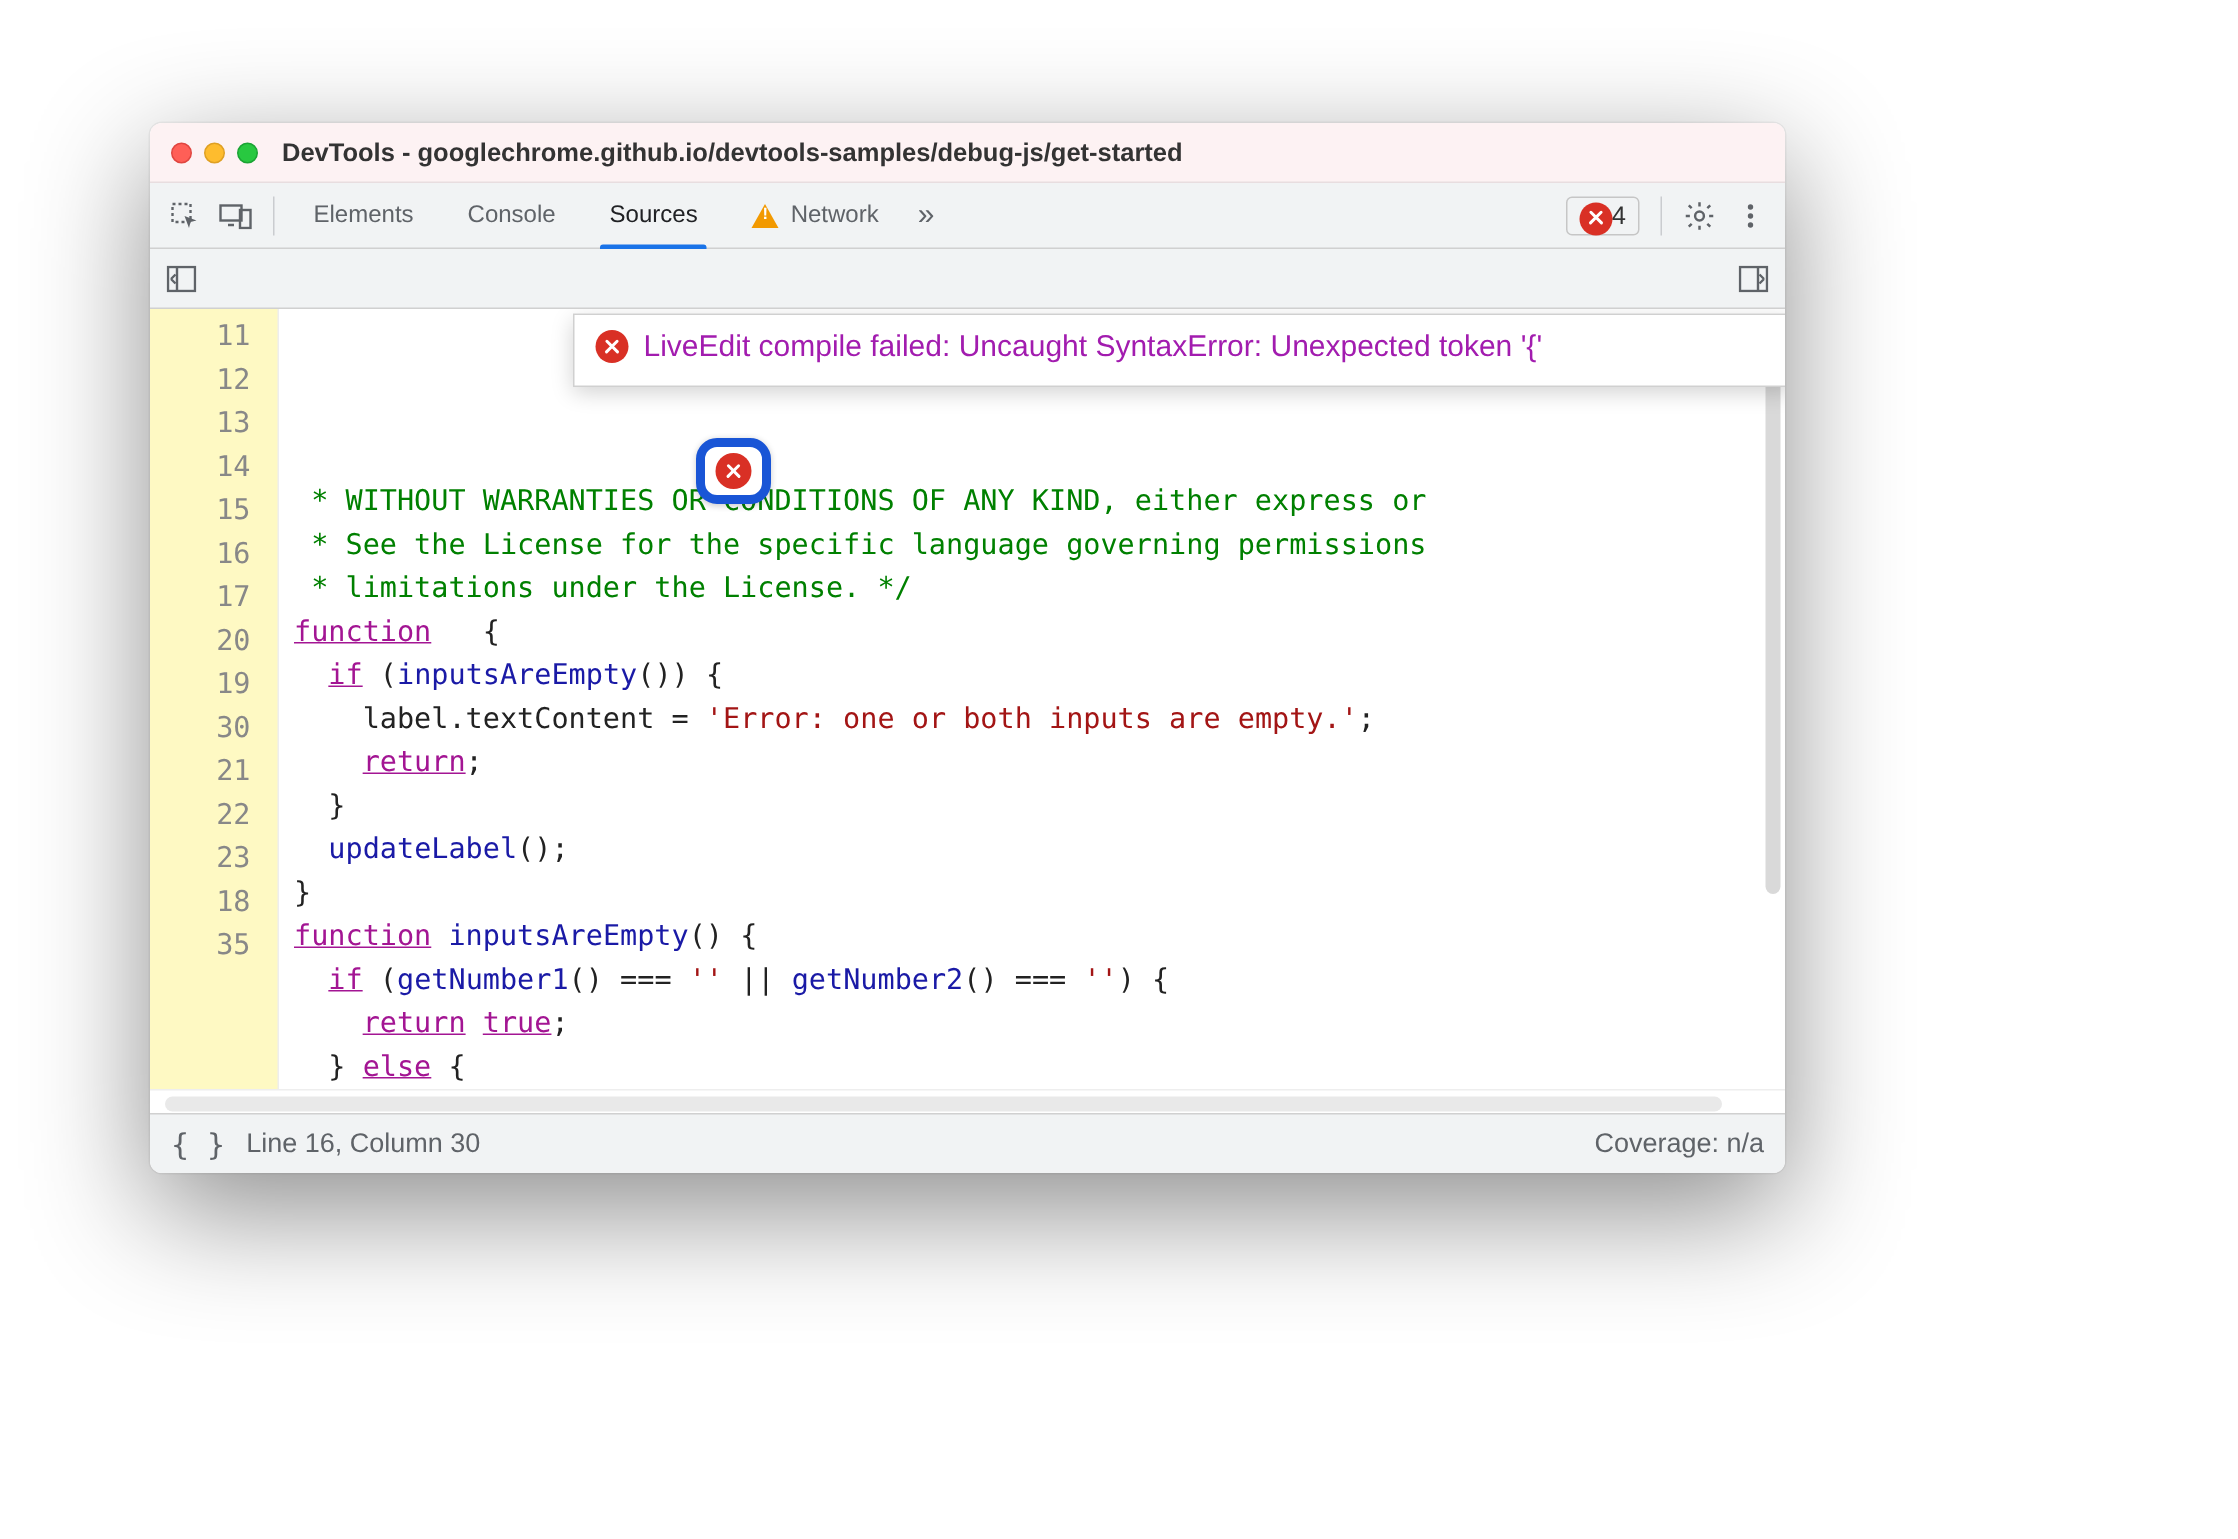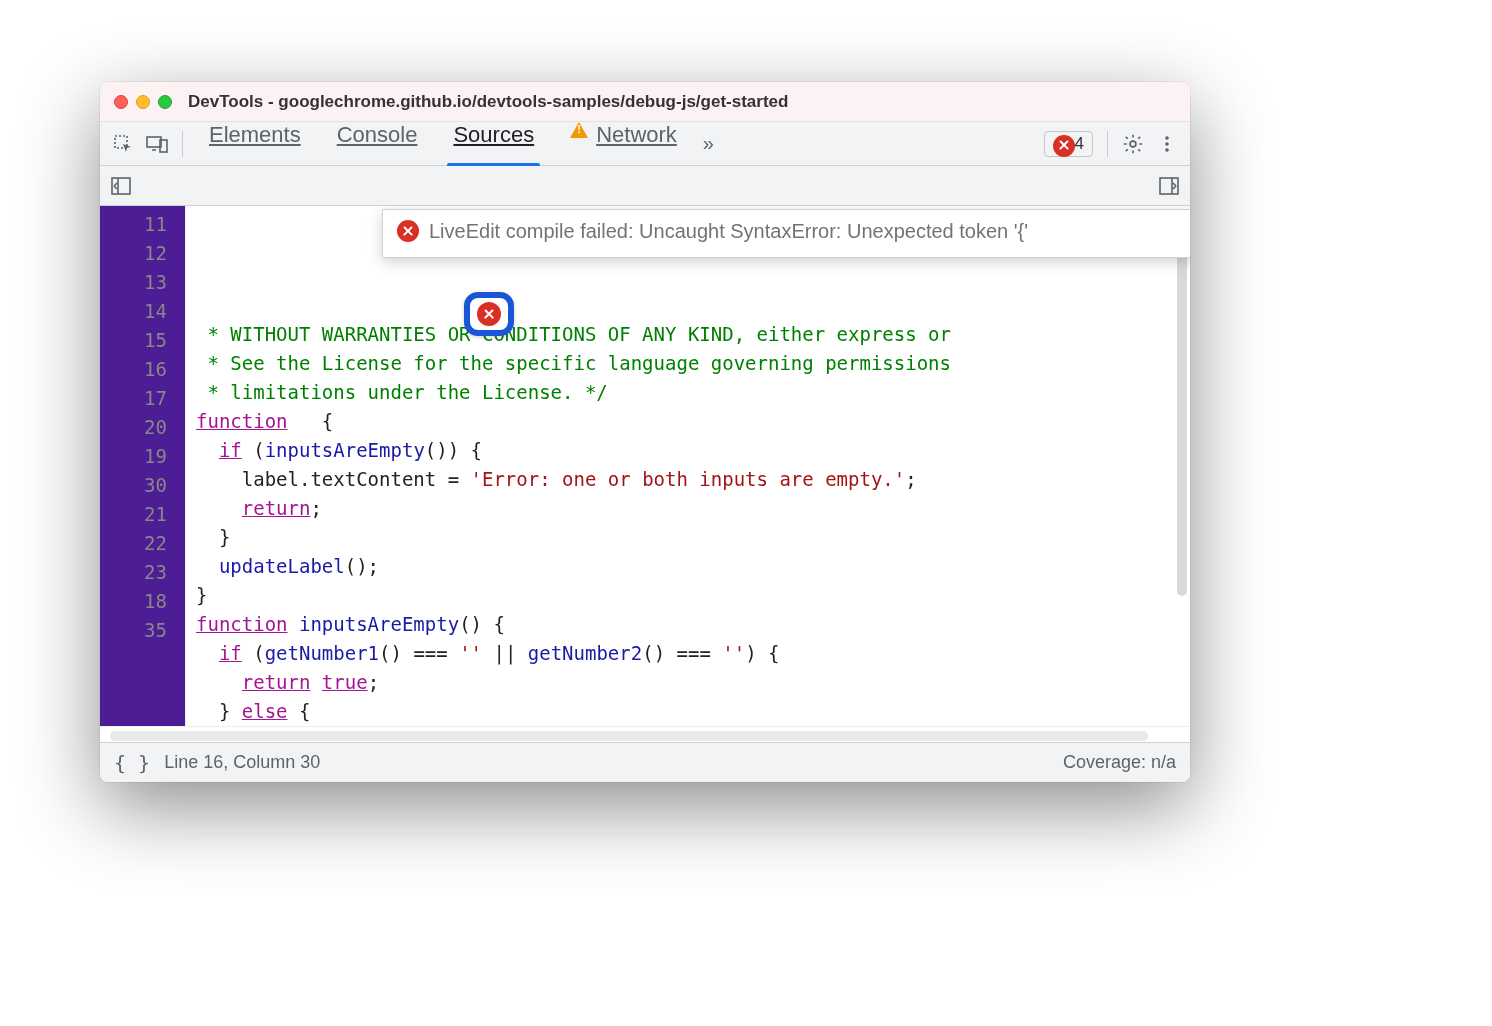--- a/index.html
+++ b/index.html
@@ -44,21 +44,21 @@
     display: flex;
     align-items: center;
     padding: 0 6px;
     gap: 0;
     flex-shrink: 0;
   }
   .tb-btn { width: 34px; height: 34px; display:flex; align-items:center; justify-content:center; color:#5f6368; }
   .tb-btn svg { display:block; }
   .tb-sep { width:1px; height:26px; background:#cacccf; margin:0 8px; }
   .tabs { display:flex; align-items:center; gap:0; }
-  .tab { padding: 0 18px; height:44px; display:flex; align-items:flex-start; font-size:22px; color:#5f6368; position:relative; gap:6px;text-decoration:underline;}
+  .tab { padding: 0 18px; height:44px; display:flex; align-items:center; font-size:16px; color:#5f6368; position:relative; gap:6px;}
   .tab.active { color:#202124; font-weight:500; }
   .tab.active::after { content:""; position:absolute; left:12px; right:12px; bottom:0; height:3px; background:#1a73e8; border-radius:2px 2px 0 0; }
   .more-tabs { padding:0 8px; font-size:20px; color:#5f6368; }
   .tb-spacer { flex:1; }
   .err-badge {
     display:flex; align-items:center; gap:4px;
     border:1px solid #c6c6c6; border-radius:4px; padding:2px 8px;
     margin-right:6px;
   }
   .err-badge .err-icon-wrap { width:18px; height:18px; }
@@ -81,21 +81,21 @@
   .file-tab::after { content:""; position:absolute; left:0; right:0; bottom:0; height:3px; background:#1a73e8; }
   .file-tab .close { color:#5f6368; font-size:16px; margin-left:4px; }
   .sub-spacer { flex:1; }
 
   .editor-area {
     flex:1; display:flex; position:relative; overflow:hidden;
     font-family: Menlo, Consolas, monospace;
     font-size:19px;
   }
   .gutter {
-    width: 86px; background:#4c1d95; border-right:1px solid #eee;
+    width: 86px; background:#fef9c3; border-right:1px solid #eee;
     padding-top:4px; color:#888; text-align:right;
     flex-shrink:0;
   }
   .gutter .ln { height:29px; line-height:29px; padding-right:18px; }
   .code {
     flex:1; background:#fff; padding-top:4px; white-space:pre; overflow:hidden;
     position:relative;
   }
   .code .row { height:29px; line-height:29px; padding-left:10px; }
   .c-comment { color:#008000; }
@@ -107,21 +107,21 @@
   .tooltip {
     position:absolute;
     left:196px; top:3px;
     right:-6px;
     padding:10px 14px 14px 14px;
     background:#fff;
     border:1px solid #d0d0d0;
     box-shadow:0 4px 14px rgba(0,0,0,0.18);
     display:flex; align-items:flex-start; gap:10px;
     font-family:-apple-system, Arial, sans-serif;
-    font-size:20px; color:#737373;
+    font-size:20px; color:#a21caf;
     z-index:5;
   }
   .err-icon {
     width:22px; height:22px; border-radius:50%;
     background:#d93025; flex-shrink:0;
     display:flex; align-items:center; justify-content:center;
   }
   .err-icon::before, .err-icon::after {
     content:""; position:absolute; width:12px; height:2.4px; background:#fff; border-radius:1px;
   }

